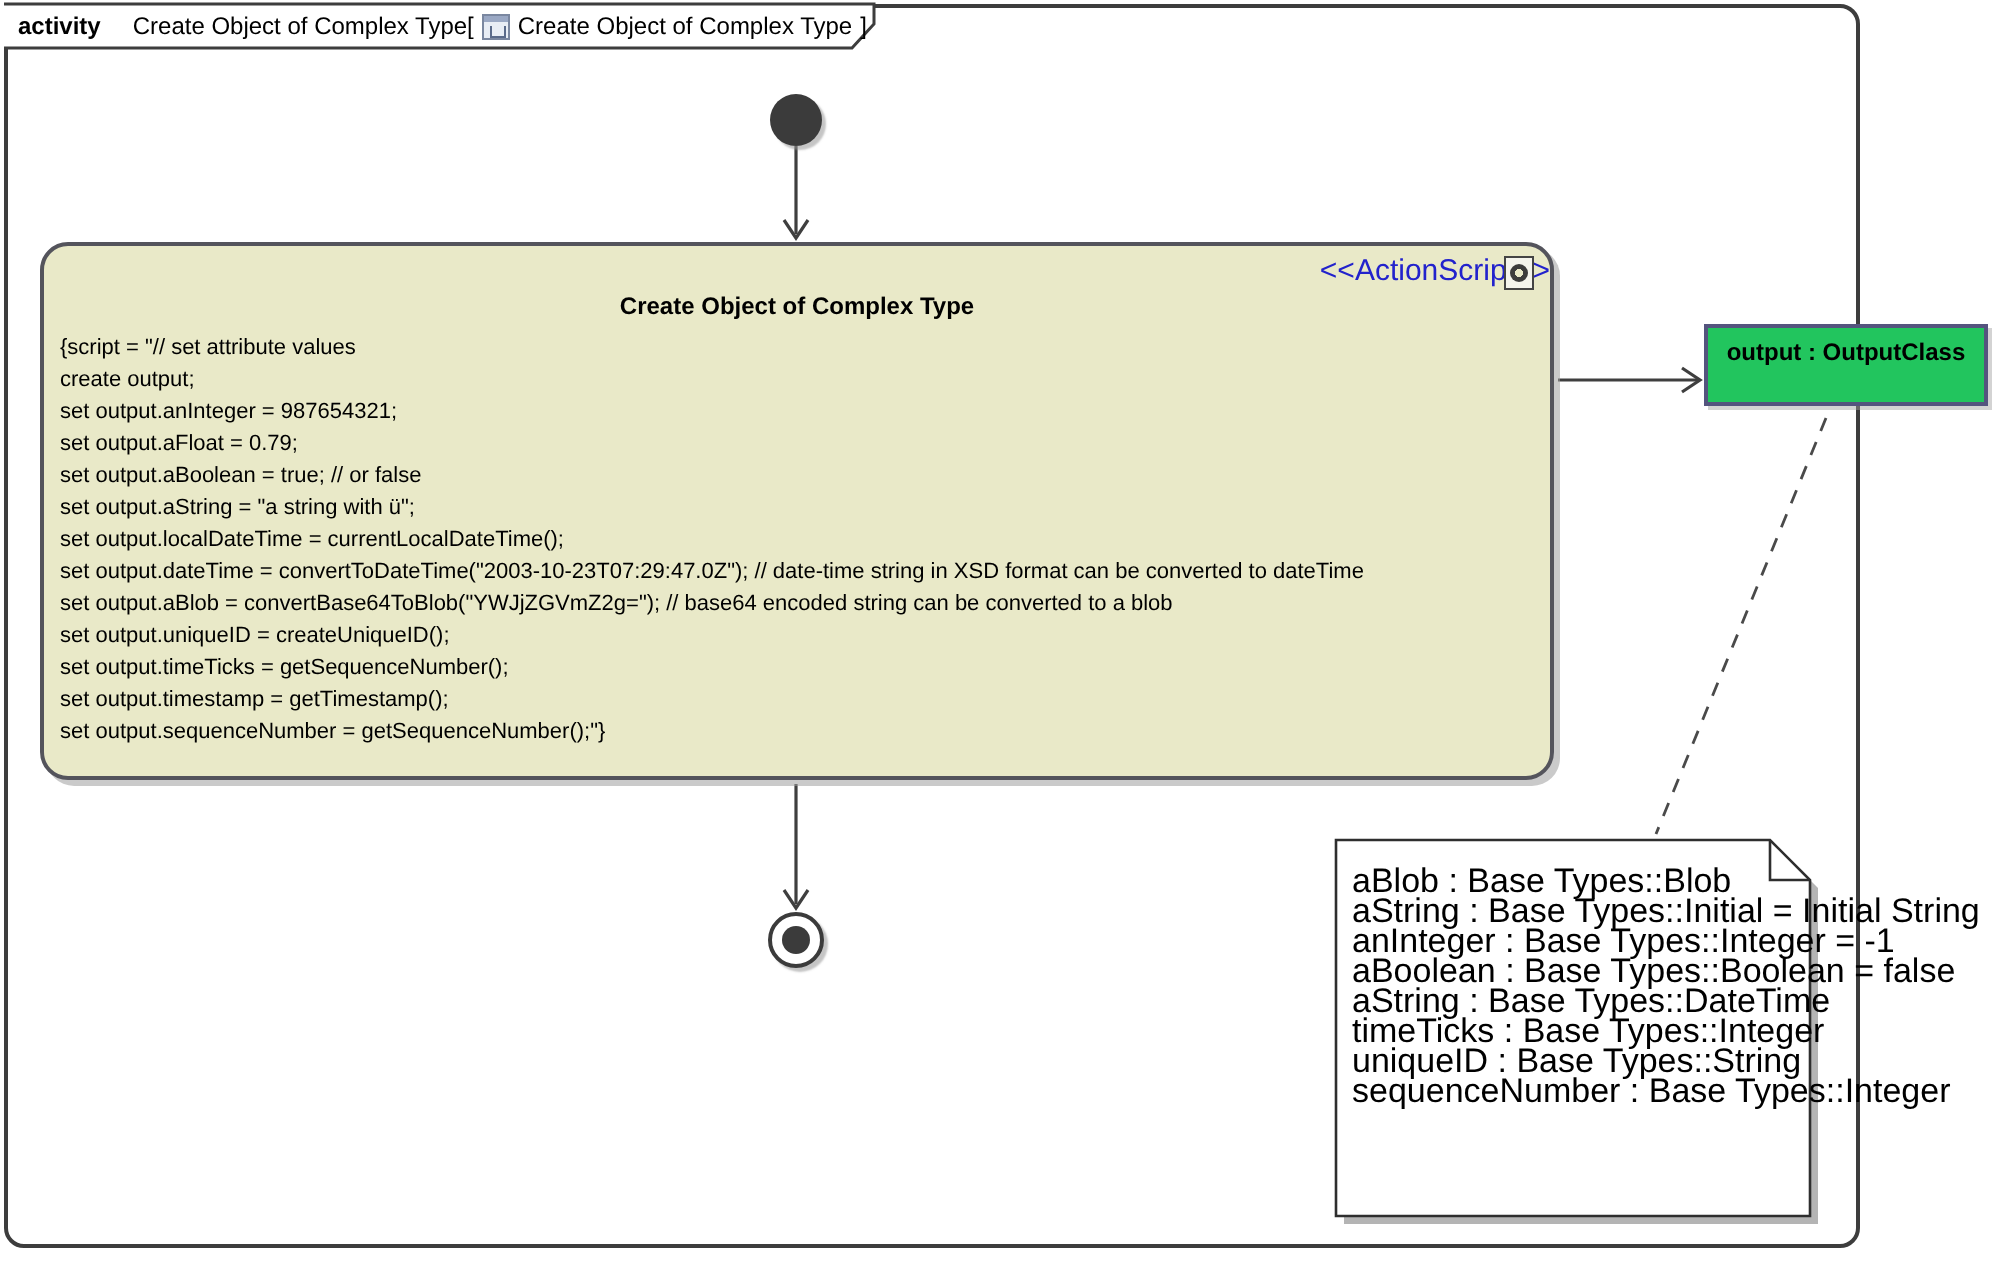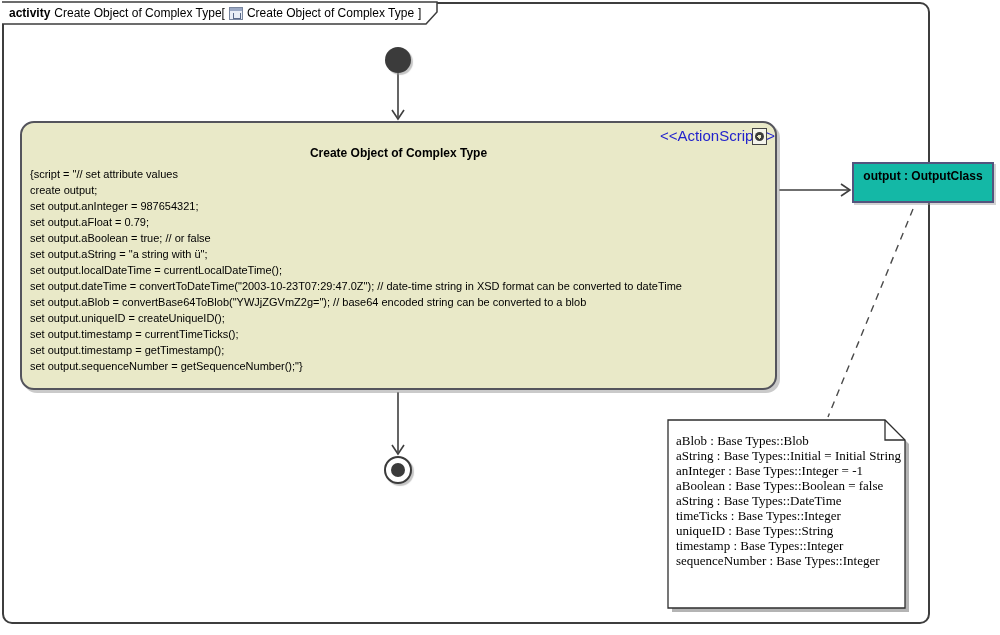--- a/index.html
+++ b/index.html
@@ -10,21 +10,21 @@
   .frame{position:absolute;left:2px;top:2px;width:924px;height:618px;
          border:2px solid #3d3d3d;border-radius:10px;background:#fff;z-index:0;}
 
   
   #overlay{position:absolute;left:0;top:0;z-index:1;pointer-events:none;}
   #overlay .hit{pointer-events:stroke;}
 
   
   .tab-text{position:absolute;left:9px;top:6px;z-index:2;font-size:12px;color:#000;
             white-space:pre;display:flex;align-items:center;}
-  .tab-text b{margin-right:4px;}
+  .tab-text b{margin-right:16px;}
   .diagram-icon{display:inline-block;width:14px;height:13px;margin:0 4px;
       border:1px solid #7a87a0;background:#e8edf5;position:relative;box-sizing:border-box;}
   .diagram-icon::before{content:"";position:absolute;left:0;top:0;right:0;height:3px;background:#9aa8c4;}
   .diagram-icon::after{content:"";position:absolute;left:3px;top:5px;width:6px;height:5px;
       border:1px solid #5a6residual;border:1px solid #5a6a8a;border-top:none;}
 
   
   .initial-node{position:absolute;left:385px;top:47px;width:26px;height:26px;border-radius:50%;
       background:#3b3b3b;box-shadow:2px 2px 1px rgba(150,150,150,.55);z-index:2;}
 
@@ -36,33 +36,33 @@
   .action-title{text-align:center;font-size:12px;font-weight:bold;color:#000;margin-top:2px;}
   .script-block{margin:6px 0 0 8px;font-size:11px;color:#000;}
   .script-line{height:16px;line-height:16px;white-space:pre;}
   .script-icon{position:absolute;right:8px;top:5px;width:15px;height:17px;box-sizing:border-box;
       border:1px solid #444;background:#f4f4ec;display:flex;align-items:center;justify-content:center;}
   .script-icon .gear{width:9px;height:9px;border-radius:50%;
       background:radial-gradient(circle at 50% 50%, #e9e9c8 0 2px, #3c3c3c 2px);}
 
   
   .object-node{position:absolute;left:852px;top:162px;width:142px;height:41px;box-sizing:border-box;
-      background:#14b8a6;border:2px solid #54547e;z-index:3;
+      background:#22c55e;border:2px solid #54547e;z-index:3;
       box-shadow:2px 2px 0 rgba(158,158,158,.45);}
   .object-node .label{text-align:center;font-size:12px;font-weight:bold;margin-top:5px;color:#000;}
 
   
   .final-node{position:absolute;left:384px;top:456px;width:28px;height:28px;box-sizing:border-box;
       border:2px solid #3b3b3b;border-radius:50%;background:#fff;
       box-shadow:2px 2px 1px rgba(150,150,150,.55);z-index:2;
       display:flex;align-items:center;justify-content:center;}
   .final-node .dot{width:14px;height:14px;border-radius:50%;background:#3b3b3b;}
 
   
-  .note-text{position:absolute;left:676px;top:433px;width:224px;z-index:2;font-size:13px;color:#000;font-family:Liberation Serif, serif;}
+  .note-text{position:absolute;left:676px;top:433px;width:224px;z-index:2;font-size:17px;color:#000;}
   .note-line{height:15px;line-height:15px;white-space:pre;}
 </style>
 </head>
 <body>
 
 <div id="canvas">
 
   <div class="frame"></div>
 
   <svg id="overlay" width="1000" height="635" viewBox="0 0 1000 635">
@@ -107,21 +107,21 @@
     <div class="script-line">{script = "// set attribute values</div>
         <div class="script-line">create output;</div>
         <div class="script-line">set output.anInteger = 987654321;</div>
         <div class="script-line">set output.aFloat = 0.79;</div>
         <div class="script-line">set output.aBoolean = true; // or false</div>
         <div class="script-line">set output.aString = "a string with ü";</div>
         <div class="script-line">set output.localDateTime = currentLocalDateTime();</div>
         <div class="script-line">set output.dateTime = convertToDateTime("2003-10-23T07:29:47.0Z"); // date-time string in XSD format can be converted to dateTime</div>
         <div class="script-line">set output.aBlob = convertBase64ToBlob("YWJjZGVmZ2g="); // base64 encoded string can be converted to a blob</div>
         <div class="script-line">set output.uniqueID = createUniqueID();</div>
-        <div class="script-line">set output.timestamp = currentTimeTicks();</div>
+        <div class="script-line">set output.timeTicks = getSequenceNumber();</div>
         <div class="script-line">set output.timestamp = getTimestamp();</div>
         <div class="script-line">set output.sequenceNumber = getSequenceNumber();"}</div>
       </div>
     <div class="script-icon">
         <div class="gear"></div>
       </div>
   </div>
 
   <div class="final-node">
     <div class="dot"></div>
@@ -133,17 +133,16 @@
 
   <div class="note-text">
 
   <div class="note-line">aBlob : Base Types::Blob</div>
       <div class="note-line">aString : Base Types::Initial = Initial String</div>
       <div class="note-line">anInteger : Base Types::Integer = -1</div>
       <div class="note-line">aBoolean : Base Types::Boolean = false</div>
       <div class="note-line">aString : Base Types::DateTime</div>
       <div class="note-line">timeTicks : Base Types::Integer</div>
       <div class="note-line">uniqueID : Base Types::String</div>
-      <div class="note-line">timestamp : Base Types::Integer</div>
       <div class="note-line">sequenceNumber : Base Types::Integer</div>
     </div>
 
 </div>
 
 </body></html>

